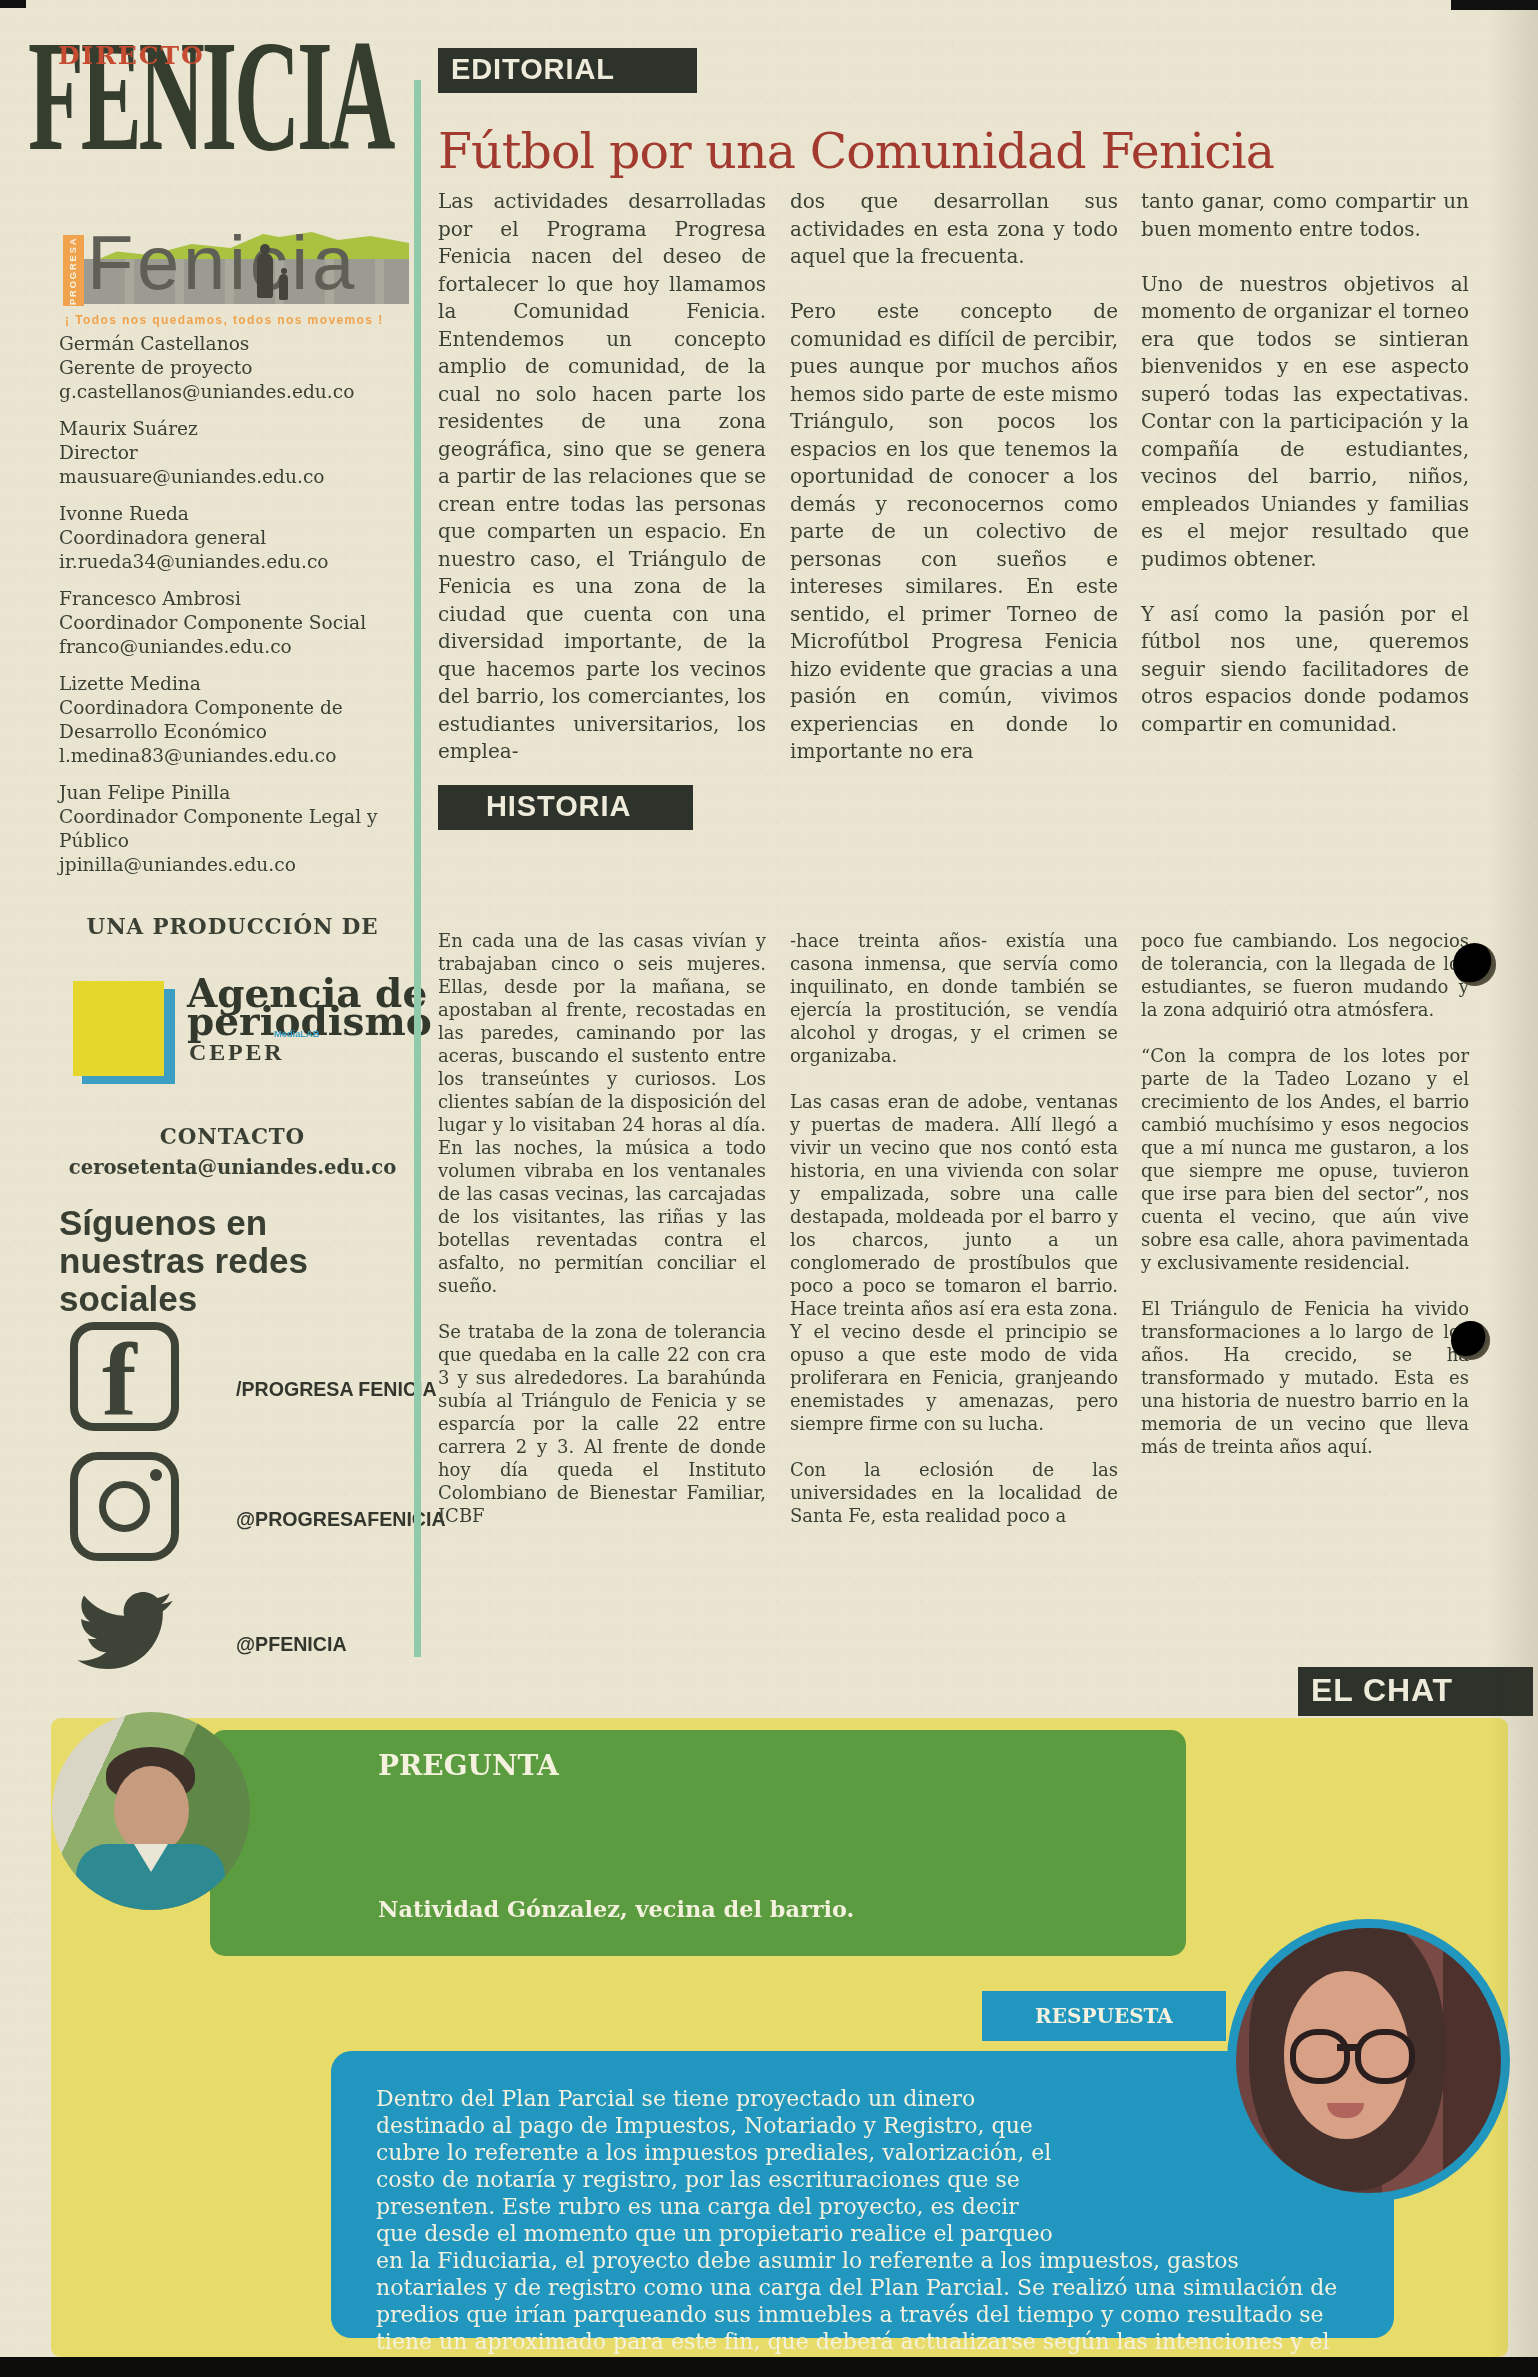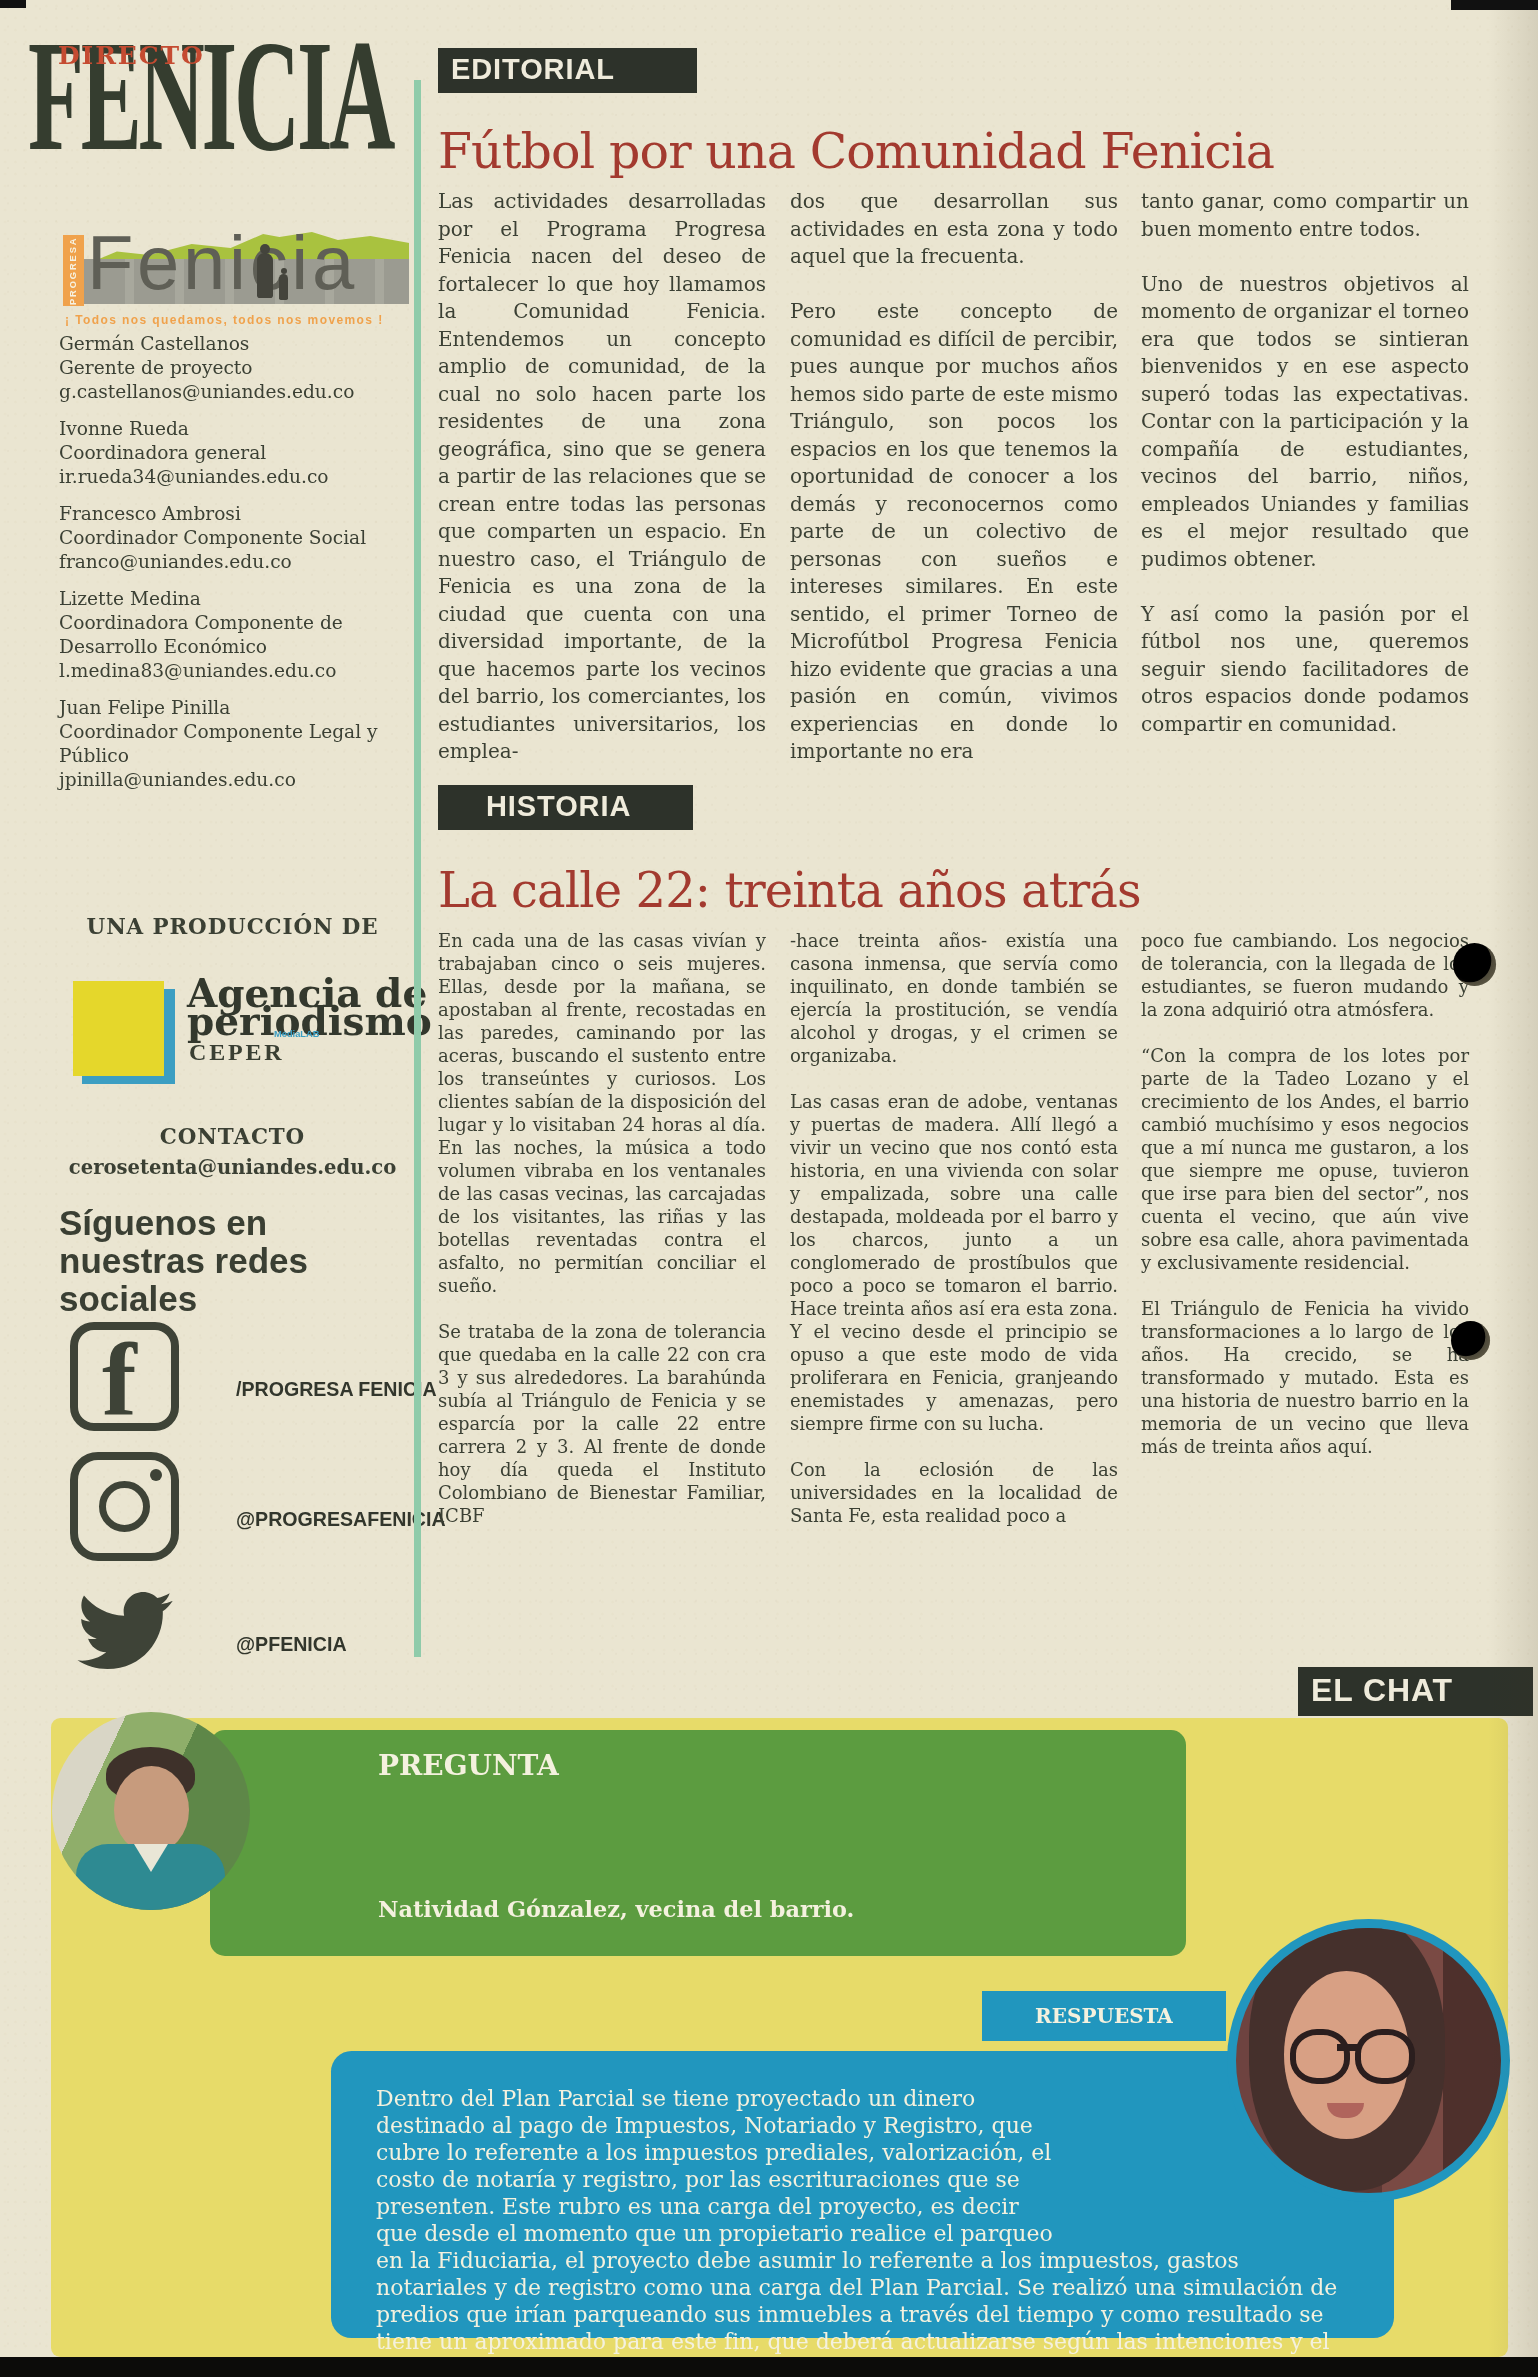--- a/index.html
+++ b/index.html
@@ -132,20 +132,25 @@
   </div>
   <div class="abs tagline">¡ Todos nos quedamos, todos nos movemos !</div>
 
   <div class="abs staff">
     <div class="entry">
       <div>Germán Castellanos</div>
       <div>Gerente de proyecto</div>
       <div>g.castellanos@uniandes.edu.co</div>
     </div>
     <div class="entry">
+      <div>Maurix Suárez</div>
+      <div>Director</div>
+      <div>mausuare@uniandes.edu.co</div>
+    </div>
+    <div class="entry">
       <div>Ivonne Rueda</div>
       <div>Coordinadora general</div>
       <div>ir.rueda34@uniandes.edu.co</div>
     </div>
     <div class="entry">
       <div>Francesco Ambrosi</div>
       <div>Coordinador Componente Social</div>
       <div>franco@uniandes.edu.co</div>
     </div>
     <div class="entry">
@@ -204,21 +209,20 @@
   <div class="abs col ed-col c2">dos que desarrollan sus actividades en esta zona y todo aquel que la frecuenta.
 
 Pero este concepto de comunidad es difícil de percibir, pues aunque por muchos años hemos sido parte de este mismo Triángulo, son pocos los espacios en los que tenemos la oportunidad de conocer a los demás y reconocernos como parte de un colectivo de personas con sueños e intereses similares. En este sentido, el primer Torneo de Microfútbol Progresa Fenicia hizo evidente que gracias a una pasión en común, vivimos experiencias en donde lo importante no era</div>
   <div class="abs col ed-col c3">tanto ganar, como compartir un buen momento entre todos.
 
 Uno de nuestros objetivos al momento de organizar el torneo era que todos se sintieran bienvenidos y en ese aspecto superó todas las expectativas. Contar con la participación y la compañía de estudiantes, vecinos del barrio, niños, empleados Uniandes y familias es el mejor resultado que pudimos obtener.
 
 Y así como la pasión por el fútbol nos une, queremos seguir siendo facilitadores de otros espacios donde podamos compartir en comunidad.</div>
 
   <div class="abs tag tag-hi">HISTORIA</div>
-  <div class="abs headline hl-hi">La calle 22: treinta años atrás</div>
   <div class="abs col hi-col c1">En cada una de las casas vivían y trabajaban cinco o seis mujeres. Ellas, desde por la mañana, se apostaban al frente, recostadas en las paredes, caminando por las aceras, buscando el sustento entre los transeúntes y curiosos. Los clientes sabían de la disposición del lugar y lo visitaban 24 horas al día. En las noches, la música a todo volumen vibraba en los ventanales de las casas vecinas, las carcajadas de los visitantes, las riñas y las botellas reventadas contra el asfalto, no permitían conciliar el sueño.
 
 Se trataba de la zona de tolerancia que quedaba en la calle 22 con cra 3 y sus alrededores. La barahúnda subía al Triángulo de Fenicia y se esparcía por la calle 22 entre carrera 2 y 3. Al frente de donde hoy día queda el Instituto Colombiano de Bienestar Familiar, ICBF</div>
   <div class="abs col hi-col c2">-hace treinta años- existía una casona inmensa, que servía como inquilinato, en donde también se ejercía la prostitución, se vendía alcohol y drogas, y el crimen se organizaba.
 
 Las casas eran de adobe, ventanas y puertas de madera. Allí llegó a vivir un vecino que nos contó esta historia, en una vivienda con solar y empalizada, sobre una calle destapada, moldeada por el barro y los charcos, junto a un conglomerado de prostíbulos que poco a poco se tomaron el barrio. Hace treinta años así era esta zona. Y el vecino desde el principio se opuso a que este modo de vida proliferara en Fenicia, granjeando enemistades y amenazas, pero siempre firme con su lucha.
 
 Con la eclosión de las universidades en la localidad de Santa Fe, esta realidad poco a</div>
   <div class="abs col hi-col c3">poco fue cambiando. Los negocios de tolerancia, con la llegada de los estudiantes, se fueron mudando y la zona adquirió otra atmósfera.
 

